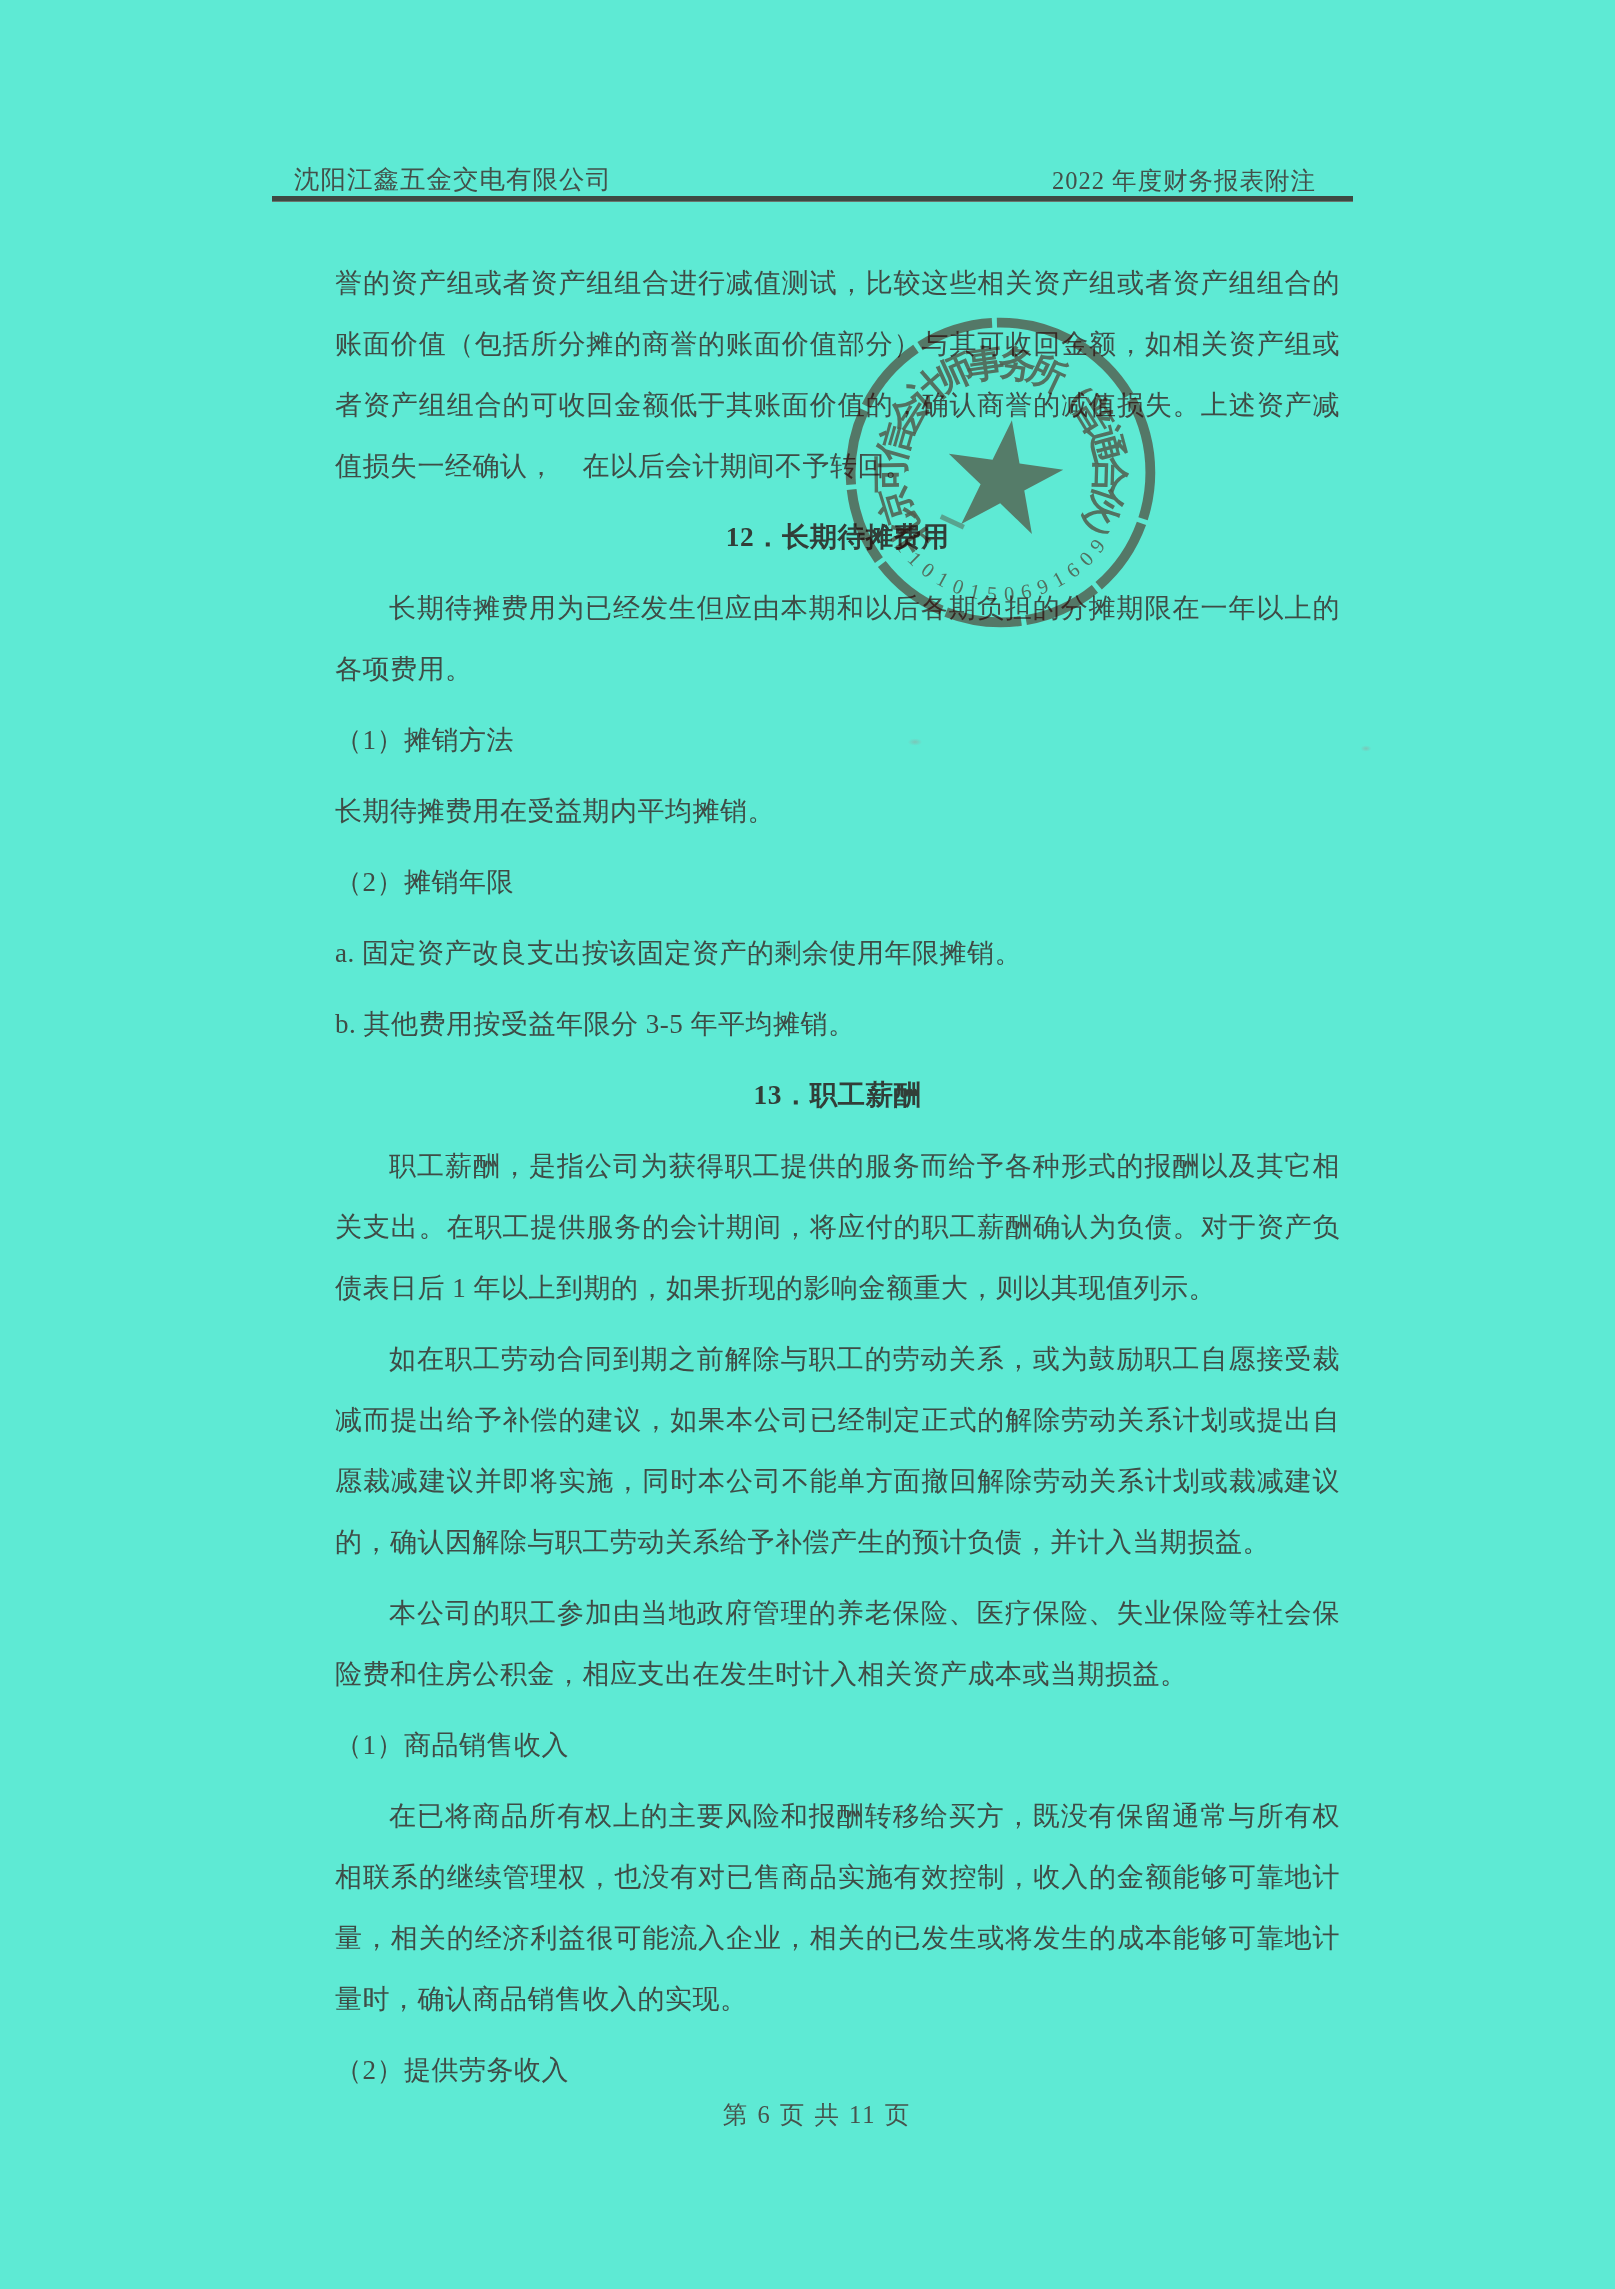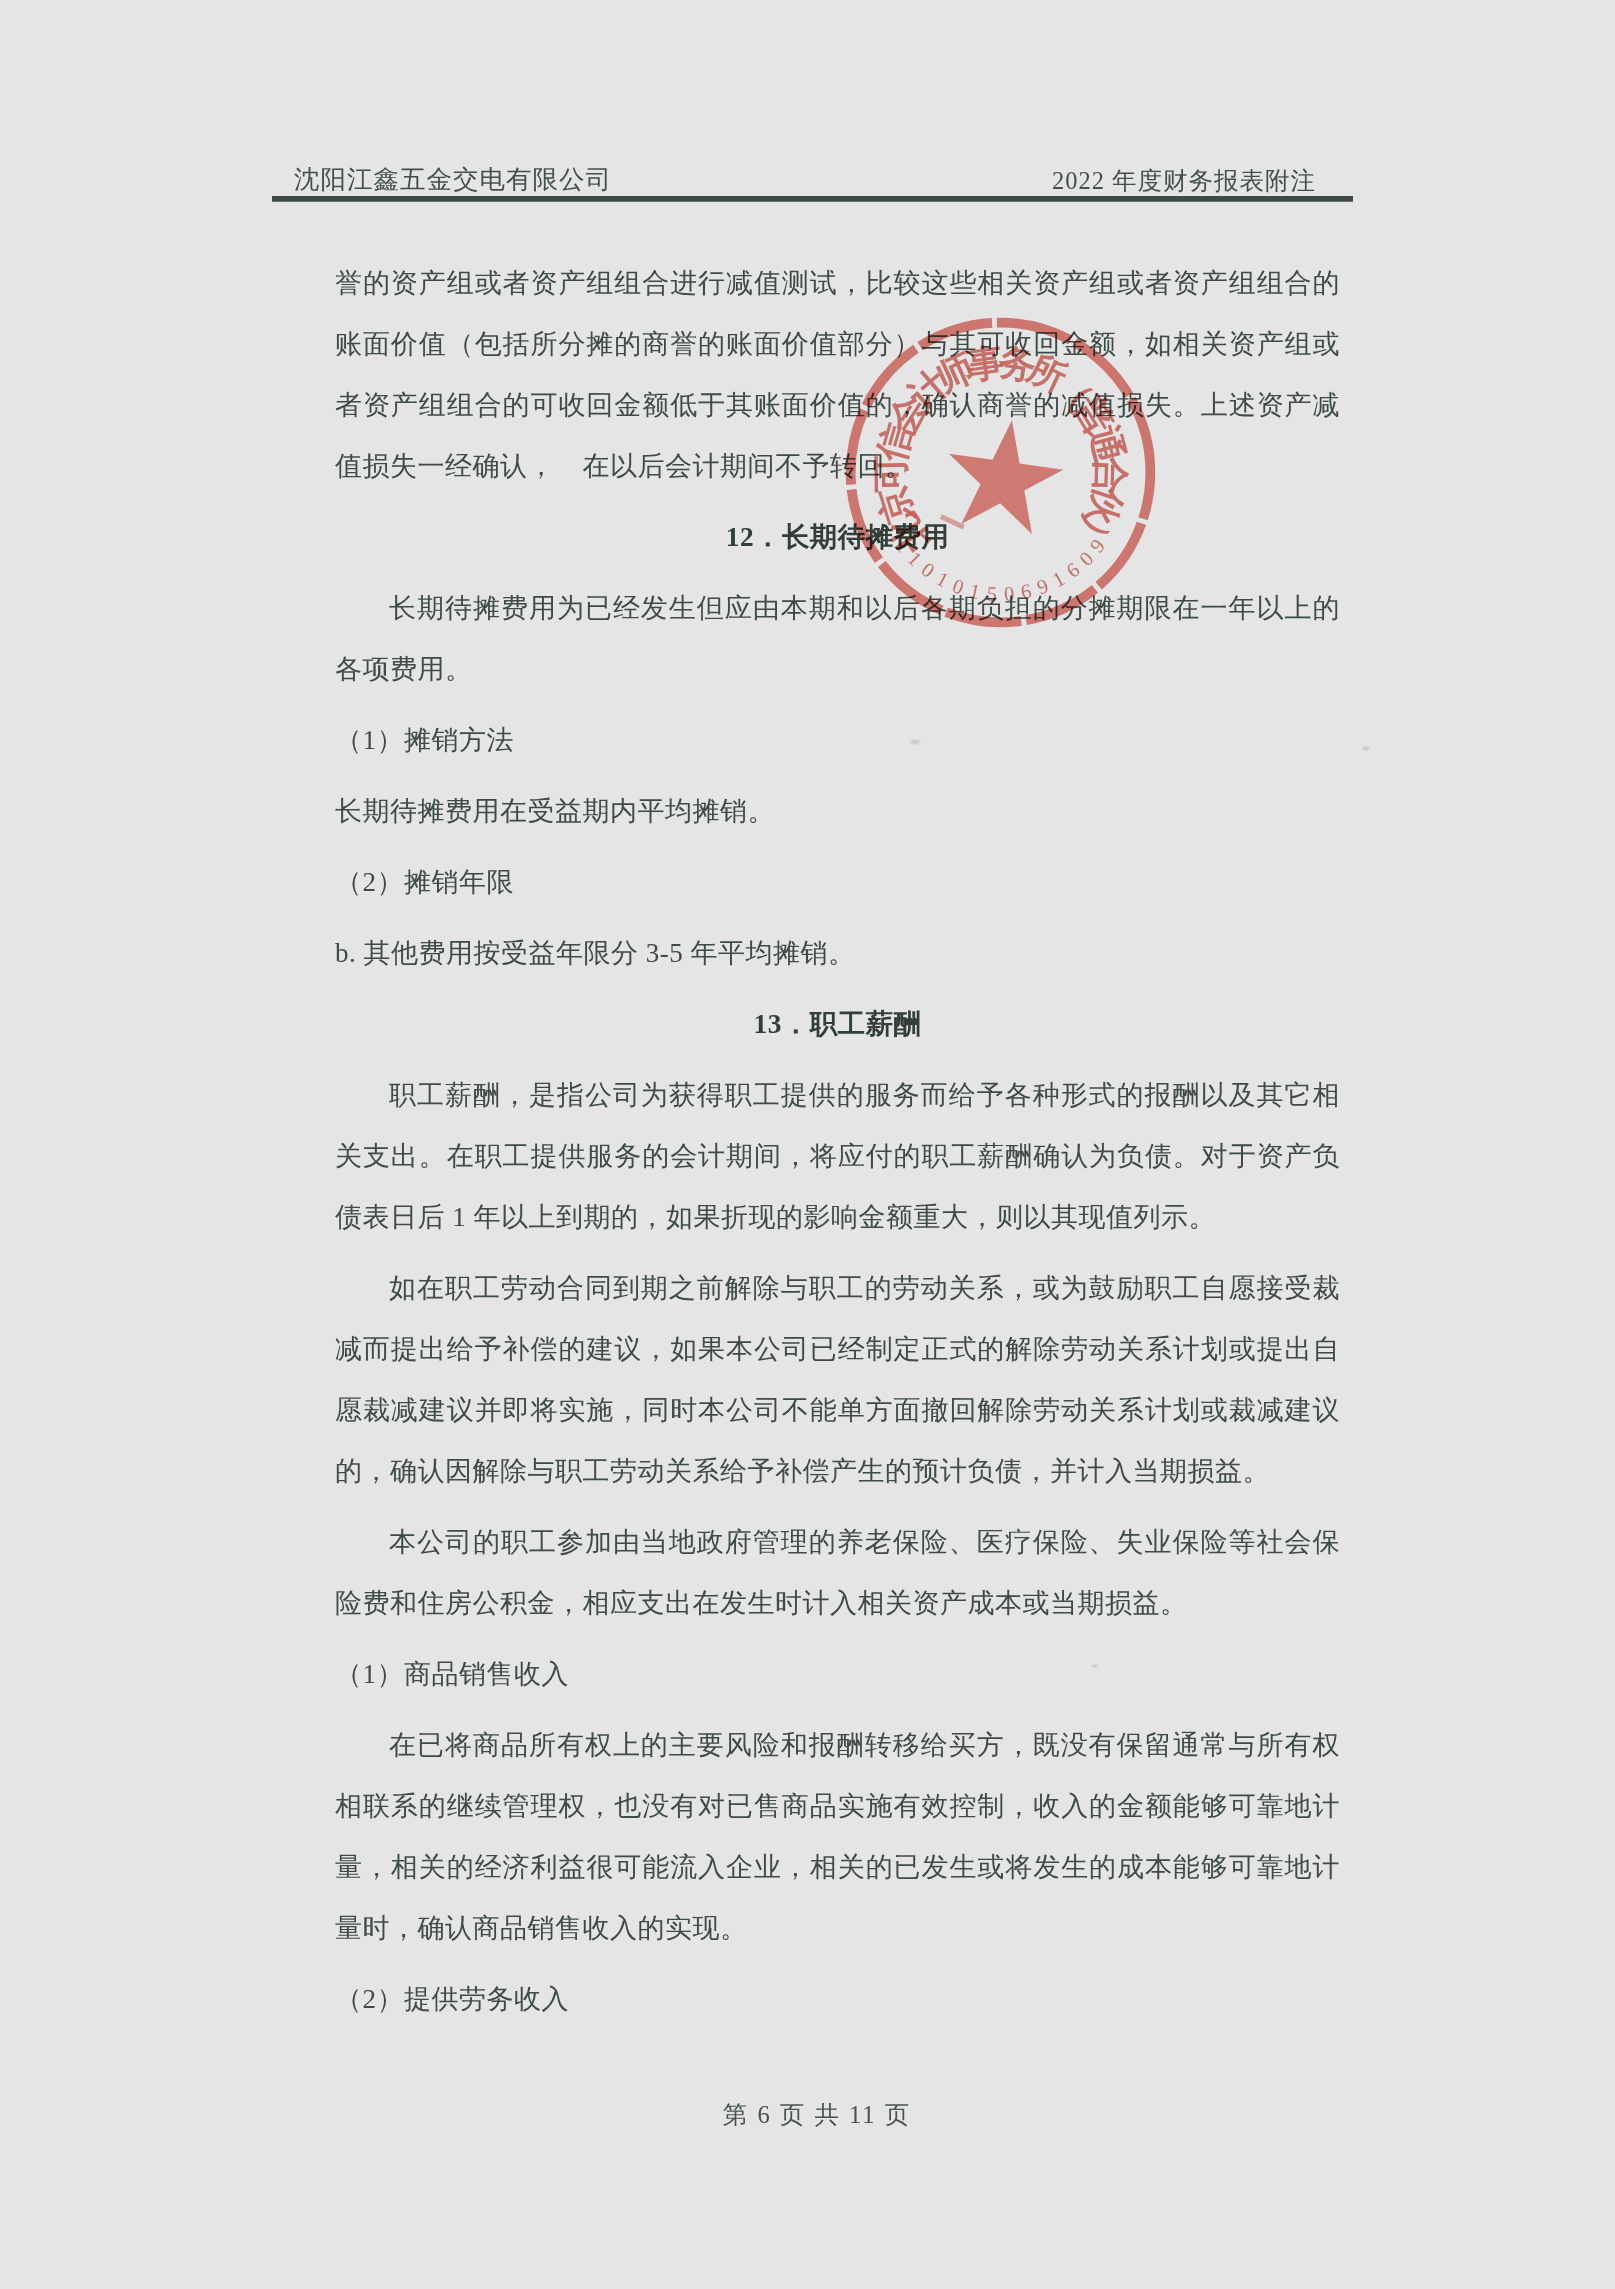--- a/index.html
+++ b/index.html
@@ -1,20 +1,20 @@
 <!DOCTYPE html>
 <html><head>
 <meta charset="utf-8">
 <style>
   html, body { margin: 0; padding: 0; background: #fbfbf9; }
   .page {
     position: relative;
     width: 1615px;
     height: 2290px;
-    background: #e5e5e5;
+    background: #5eead4;
     overflow: hidden;
     font-family: "Liberation Serif", "DejaVu Serif", serif;
   }
 
   
   .hdr-company {
     position: absolute;
     left: 294px;
     top: 162px;
     font-size: 25.5px;
@@ -119,20 +119,21 @@
   <div class="hdr-title">2022 年度财务报表附注</div>
   <div class="hdr-rule"></div>
 
   <main class="doc-body">
     <p class="blk">誉的资产组或者资产组组合进行减值测试，比较这些相关资产组或者资产组组合的账面价值（包括所分摊的商誉的账面价值部分）与其可收回金额，如相关资产组或者资产组组合的可收回金额低于其账面价值的，确认商誉的减值损失。上述资产减值损失一经确认，　在以后会计期间不予转回。</p>
     <p class="blk heading">12．长期待摊费用</p>
     <p class="blk ind">长期待摊费用为已经发生但应由本期和以后各期负担的分摊期限在一年以上的各项费用。</p>
     <p class="blk">（1）摊销方法</p>
     <p class="blk">长期待摊费用在受益期内平均摊销。</p>
     <p class="blk">（2）摊销年限</p>
+    <p class="blk">a. 固定资产改良支出按该固定资产的剩余使用年限摊销。</p>
     <p class="blk">b. 其他费用按受益年限分 3-5 年平均摊销。</p>
     <p class="blk heading">13．职工薪酬</p>
     <p class="blk ind">职工薪酬，是指公司为获得职工提供的服务而给予各种形式的报酬以及其它相关支出。在职工提供服务的会计期间，将应付的职工薪酬确认为负债。对于资产负债表日后 1 年以上到期的，如果折现的影响金额重大，则以其现值列示。</p>
     <p class="blk ind">如在职工劳动合同到期之前解除与职工的劳动关系，或为鼓励职工自愿接受裁减而提出给予补偿的建议，如果本公司已经制定正式的解除劳动关系计划或提出自愿裁减建议并即将实施，同时本公司不能单方面撤回解除劳动关系计划或裁减建议的，确认因解除与职工劳动关系给予补偿产生的预计负债，并计入当期损益。</p>
     <p class="blk ind">本公司的职工参加由当地政府管理的养老保险、医疗保险、失业保险等社会保险费和住房公积金，相应支出在发生时计入相关资产成本或当期损益。</p>
     <p class="blk">（1）商品销售收入</p>
     <p class="blk ind">在已将商品所有权上的主要风险和报酬转移给买方，既没有保留通常与所有权相联系的继续管理权，也没有对已售商品实施有效控制，收入的金额能够可靠地计量，相关的经济利益很可能流入企业，相关的已发生或将发生的成本能够可靠地计量时，确认商品销售收入的实现。</p>
     <p class="blk">（2）提供劳务收入</p>
   </main>
 

